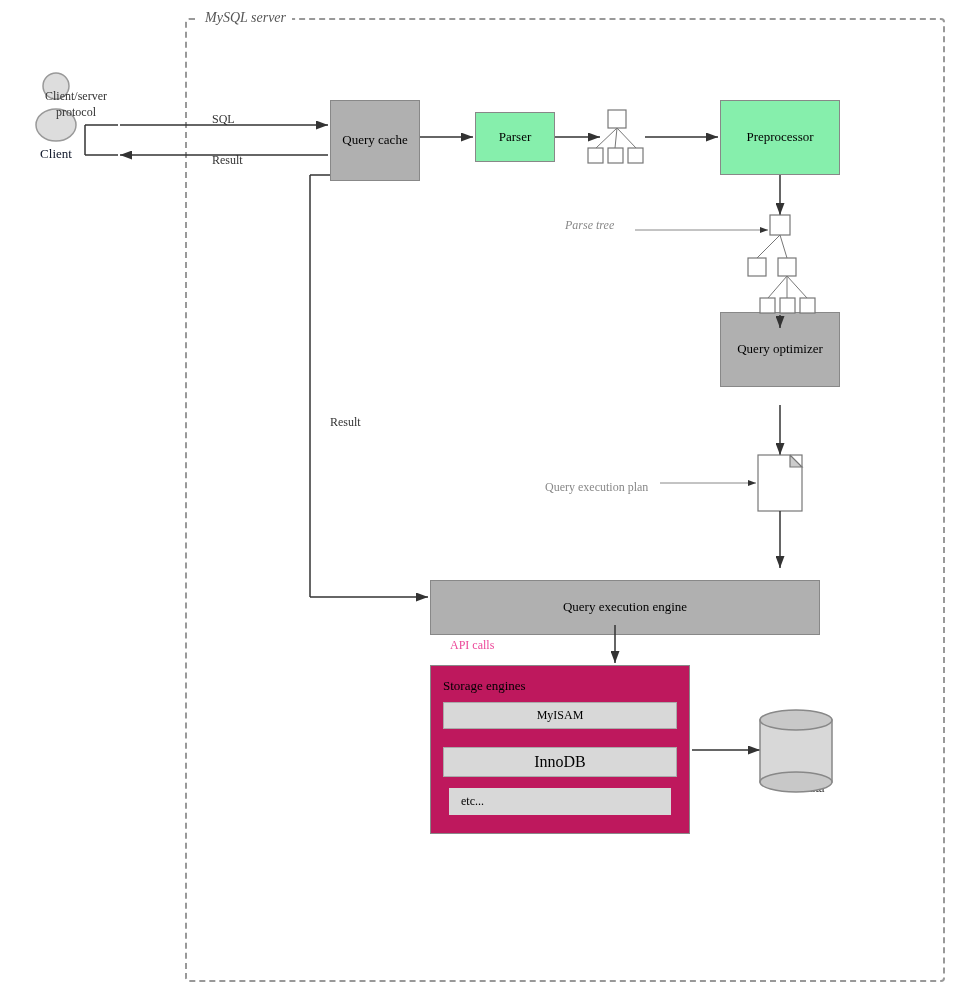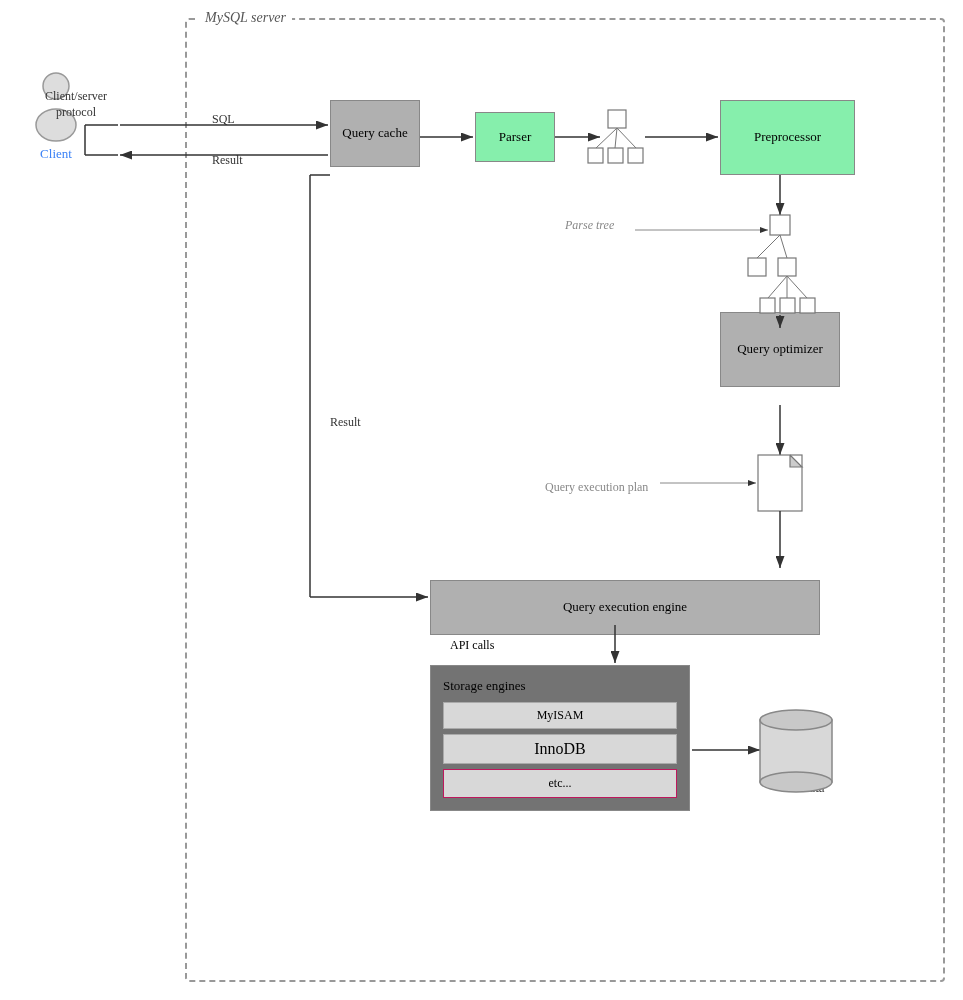--- a/index.html
+++ b/index.html
@@ -79,66 +79,66 @@
   </div>
 
   <div style="position:absolute; left:28px; top:70px; display:flex; flex-direction:column; align-items:center;">
 
     <svg width="56" height="72" viewBox="0 0 56 72">
 
       <circle cx="28" cy="16" r="13" fill="#ddd" stroke="#999" stroke-width="1.5"></circle>
 
       <ellipse cx="28" cy="55" rx="20" ry="16" fill="#ddd" stroke="#999" stroke-width="1.5"></ellipse>
     </svg>
-    <span style="font-size:13px; color:#3b82f6; margin-top:4px;">Client</span>
+    <span style="font-size:13px; color:#0f172a; margin-top:4px;">Client</span>
   </div>
 
   <div style="position:absolute; left:32px; top:88px; font-size:12px; color:#333; text-align:center; line-height:1.35; width:88px;">
     Client/server<br>protocol
   </div>
 
   <div style="position:absolute; left:212px; top:112px; font-size:12px; color:#333;">SQL</div>
 
   <div style="position:absolute; left:212px; top:153px; font-size:12px; color:#333;">Result</div>
 
-  <div class="box box-dark" style="left:330px; top:100px; width:90px; height:67px;">
+  <div class="box box-dark" style="left:330px; top:100px; width:90px; height:81px;">
     <span>Query
 cache</span>
   </div>
 
   <div class="box" style="left:475px; top:112px; width:80px; height:50px;">
     <span>Parser</span>
   </div>
 
-  <div class="box" style="left:720px; top:100px; width:135px; height:75px;">
+  <div class="box" style="left:720px; top:100px; width:120px; height:75px;">
     <span>Preprocessor</span>
   </div>
 
   <div style="position:absolute; left:565px; top:218px; font-size:12px; color:#888; font-style:italic;">Parse tree</div>
 
   <div class="box box-dark" style="left:720px; top:312px; width:120px; height:75px;">
     <span>Query
 optimizer</span>
   </div>
 
   <div style="position:absolute; left:545px; top:480px; font-size:12px; color:#888; ">Query execution plan</div>
 
   <div class="box box-dark" style="left:430px; top:570px; width:390px; height:55px;margin-top:10px;">
     <span>Query execution engine</span>
   </div>
 
-  <div style="position:absolute; left:450px; top:638px; font-size:12px; color:#000000;">API calls</div>
+  <div style="position:absolute; left:450px; top:638px; font-size:12px; color:#ec4899;">API calls</div>
 
   <div style="position:absolute; left:330px; top:415px; font-size:12px; color:#333;">Result</div>
 
-  <div style="position:absolute; left:430px; top:665px; width:260px; background:#737373; border:1.5px solid #888; padding:12px;">
+  <div style="position:absolute; left:430px; top:665px; width:260px; background:#be185d; border:1.5px solid #888; padding:12px;">
     <div style="font-size:13px; margin-bottom:8px;">Storage engines</div>
-    <div style="background:#d8d8d8; border:1px solid #aaa; padding:5px 12px; margin-bottom:5px; font-size:12px; text-align:center;">MyISAM</div>
+    <div style="background:#d8d8d8; border:1px solid #aaa; padding:5px 12px; margin-bottom:18px; font-size:12px; text-align:center;">MyISAM</div>
     <div style="background:#d8d8d8; border:1px solid #aaa; padding:5px 12px; margin-bottom:5px; font-size:16px; text-align:center;">InnoDB</div>
-    <div style="background:#d8d8d8; border:1px solid #be185d; padding:6px 12px; font-size:12px; text-align:center;">etc...</div>
+    <div style="background:#d8d8d8; border:6px solid #be185d; padding:6px 12px; font-size:12px; ">etc...</div>
   </div>
 
   <div style="position:absolute; left:800px; top:780px; font-size:13px; color:#333;">Data</div>
 
   <svg class="diagram-svg">
     <defs>
       <marker id="arrowhead" markerWidth="8" markerHeight="6" refX="8" refY="3" orient="auto">
         <polygon points="0 0, 8 3, 0 6" fill="#333"></polygon>
       </marker>
       <marker id="arrowhead-rev" markerWidth="8" markerHeight="6" refX="0" refY="3" orient="auto">

